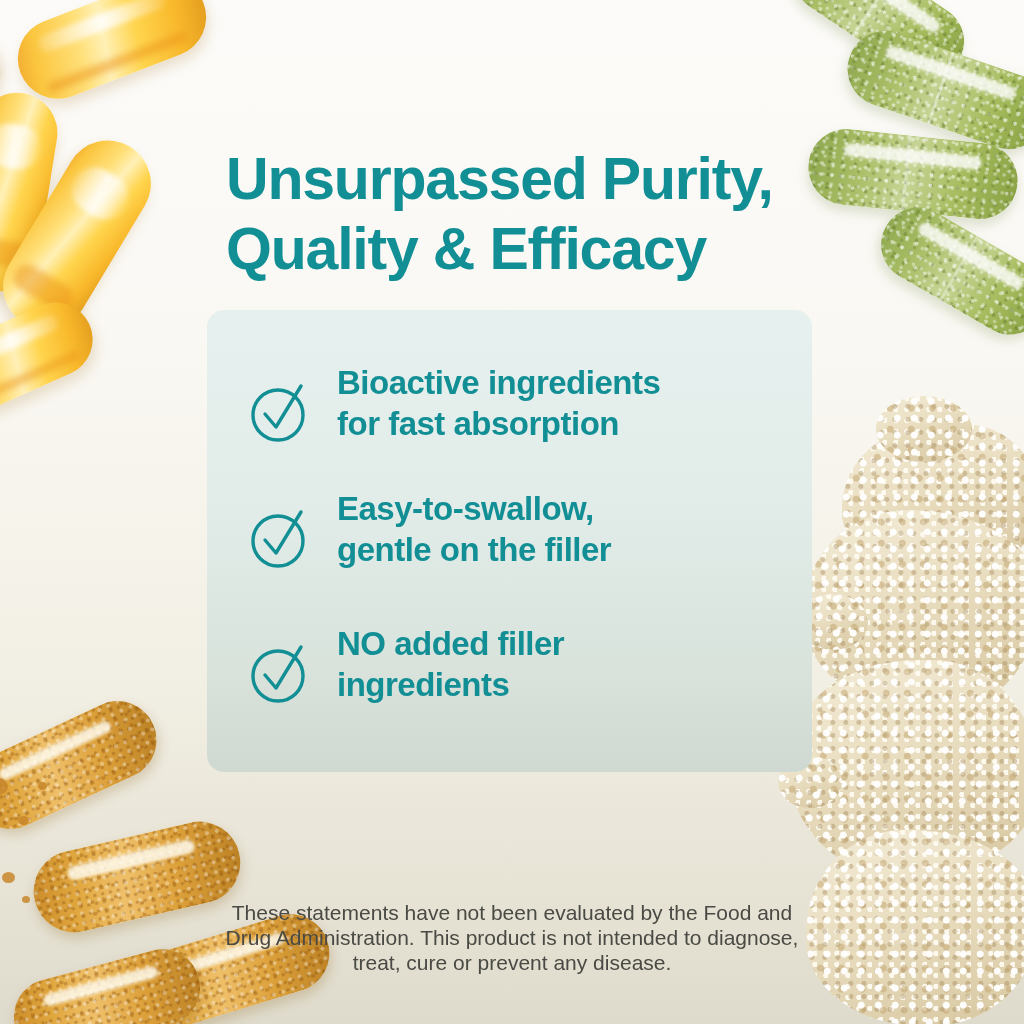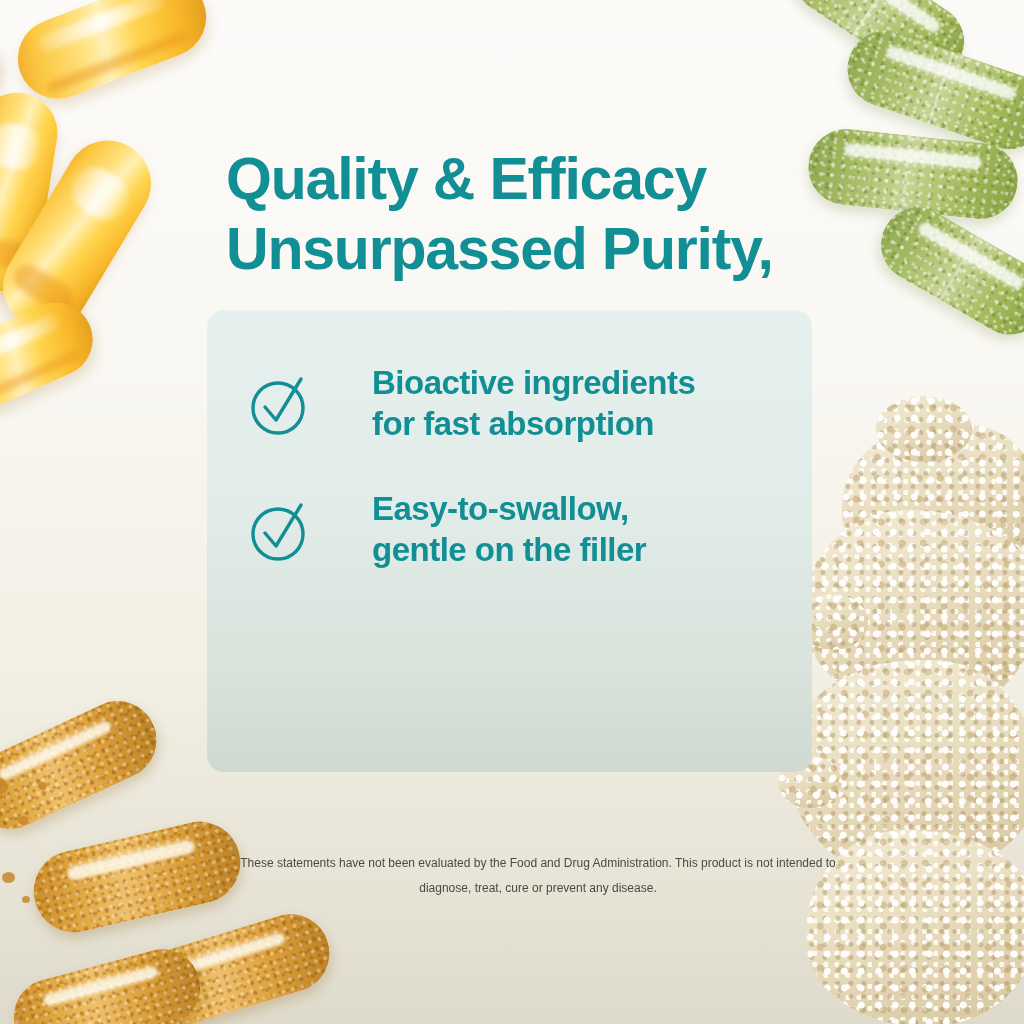--- a/index.html
+++ b/index.html
@@ -113,35 +113,35 @@
     letter-spacing:-1.2px;
   }
   #headline .hl-line{display:block;white-space:nowrap;}
 
   
   #panel{
     position:absolute;left:207px;top:310px;width:605px;height:462px;
     border-radius:17px;
     background:linear-gradient(180deg,#E6F1EF 0%,#E2EDEA 40%,#D9E3DC 78%,#CFD9D1 100%);
   }
-  .feature{position:absolute;display:flex;align-items:center;gap:35px;}
+  .feature{position:absolute;display:flex;align-items:flex-end;}
   #feat0{left:42px;top:52px;}
   #feat1{left:42px;top:178px;}
   #feat2{left:42px;top:313px;}
   .check-wrap{width:62px;flex:0 0 62px;margin-top:6px;}
   .check-wrap svg{display:block;overflow:visible;}
   .feature-text{
     color:#128E95;font-size:33px;font-weight:bold;line-height:41px;
     letter-spacing:-.5px;margin-left:26px;white-space:pre-line;
   }
 
   
   #disclaimer{
-    position:absolute;left:212px;top:839px;width:600px;text-align:center;
-    color:#4A4A45;font-size:12px;line-height:25px;margin-left:26px;
+    position:absolute;left:212px;top:879px;width:600px;text-align:center;
+    color:#4A4A45;font-size:21px;line-height:25px;
   }
   #vary{
     position:absolute;left:212px;top:934px;width:600px;text-align:center;
     color:#4A4A45;font-size:17px;line-height:25px;
   }
 </style>
 </head>
 <body>
 
 <div id="stage">
@@ -189,22 +189,22 @@
     <div class="pw" style="left:58px;top:6px;width:196px;height:150px;border-radius:48% 38% 44% 52%/56% 48% 44% 40%;"></div>
     <div class="pw" style="left:20px;top:92px;width:236px;height:200px;border-radius:44% 56% 40% 50%/50% 42% 56% 46%;"></div>
     <div class="pw" style="left:4px;top:242px;width:250px;height:216px;border-radius:52% 42% 50% 44%/46% 54% 42% 52%;"></div>
     <div class="pw" style="left:22px;top:412px;width:232px;height:196px;border-radius:42% 54% 46% 50%/52% 44% 52% 44%;"></div>
     <div class="pw" style="left:92px;top:-22px;width:96px;height:66px;border-radius:50%;"></div>
     <div class="pw" style="left:14px;top:176px;width:70px;height:56px;border-radius:50%;"></div>
     <div class="pw" style="left:-6px;top:338px;width:64px;height:52px;border-radius:50%;"></div>
   </div>
 
   <h1 id="headline">
+    <span class="hl-line">Unsurpassed Purity,</span>
     <span class="hl-line">Quality &amp; Efficacy</span>
-    <span class="hl-line">Unsurpassed Purity,</span>
   </h1>
 
   <div id="panel">
 
     <div class="feature" id="feat0">
       <span class="check-wrap">
         <svg width="62" height="62" viewBox="0 0 62 62" fill="none">
           <circle cx="29" cy="33" r="25" stroke="#128E95" stroke-width="3.4"></circle>
           <path d="M16 32 L27 45 L52 4" stroke="#128E95" stroke-width="3.4" stroke-linecap="round" stroke-linejoin="round" fill="none"></path>
         </svg>
@@ -217,18 +217,28 @@
       <span class="check-wrap">
         <svg width="62" height="62" viewBox="0 0 62 62" fill="none">
           <circle cx="29" cy="33" r="25" stroke="#128E95" stroke-width="3.4"></circle>
           <path d="M16 32 L27 45 L52 4" stroke="#128E95" stroke-width="3.4" stroke-linecap="round" stroke-linejoin="round" fill="none"></path>
         </svg>
       </span>
       <span class="feature-text">Easy-to-swallow,
 gentle on the filler</span>
     </div>
 
+    <div class="feature" id="feat2">
+      <span class="check-wrap">
+        <svg width="62" height="62" viewBox="0 0 62 62" fill="none">
+          <circle cx="29" cy="33" r="25" stroke="#128E95" stroke-width="3.4"></circle>
+          <path d="M16 32 L27 45 L52 4" stroke="#128E95" stroke-width="3.4" stroke-linecap="round" stroke-linejoin="round" fill="none"></path>
+        </svg>
+      </span>
+      <span class="feature-text">NO added filler
+ingredients</span>
+    </div>
 
   </div>
 
   <p id="disclaimer">These statements have not been evaluated by the Food and Drug Administration. This product is not intended to diagnose, treat, cure or prevent any disease.</p>
 
 </div>
 
 </body></html>

